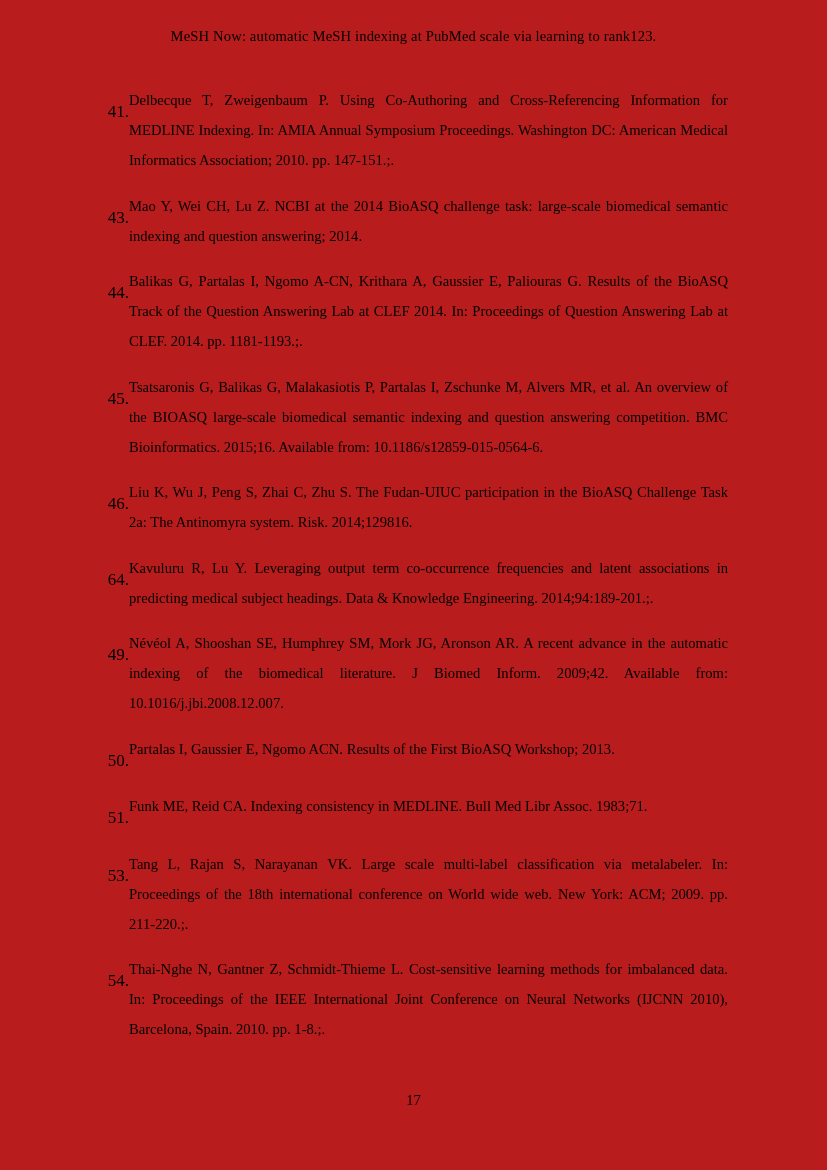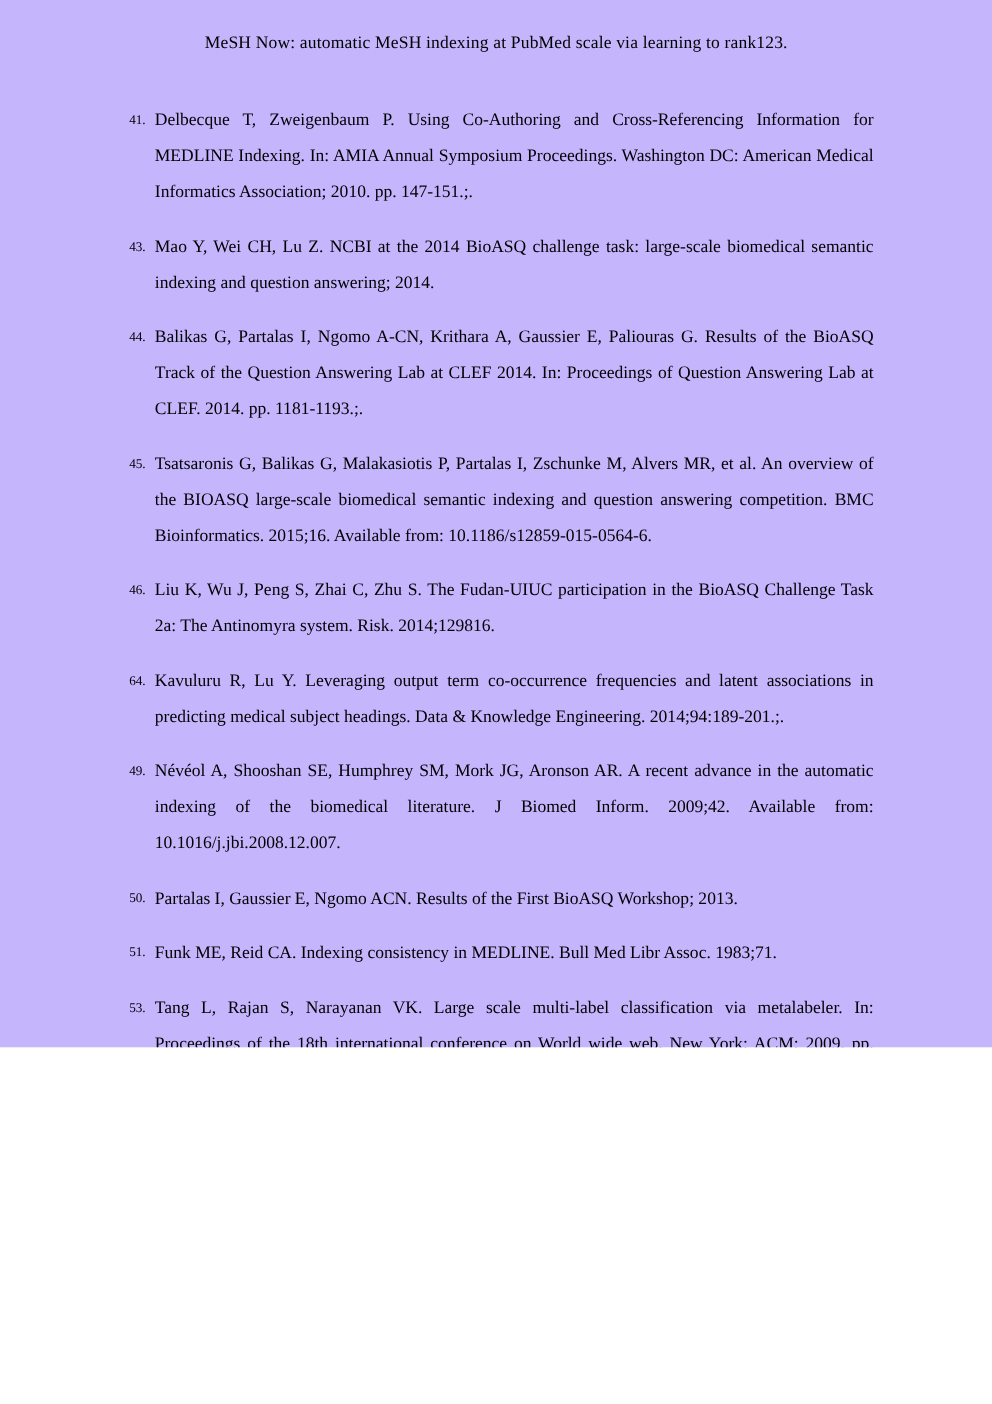--- a/index.html
+++ b/index.html
@@ -7,22 +7,22 @@
     padding: 0;
     background: #ffffff;
   }
   body {
     font-family: "Liberation Serif", "DejaVu Serif", serif;
     color: #000000;
   }
   .page {
     position: relative;
     width: 827px;
-    height: 873px;
-    background: #c4b5fd;
+    height: 1170px;
+    background: #b91c1c;
     overflow: hidden;
     box-sizing: border-box;
   }
   .running-head {
     position: absolute;
     top: 26px;
     left: 100px;
     width: 627px;
     text-align: center;
     font-size: 14.6px;
@@ -36,24 +36,25 @@
     width: 628px;
   }
   .ref-item {
     display: flex;
     align-items: flex-start;
     margin-bottom: 15.5px;
   }
   .ref-num {
     flex: 0 0 auto;
     width: 29px;
-    font-size: 11px;
+    font-size: 17px;
     line-height: 30px;
-    text-align: center;
+    text-align: right;
     white-space: nowrap;
+    margin-top: 12px;
   }
   .ref-text {
     flex: 1 1 auto;
     font-size: 14.6px;
     line-height: 30px;
     text-align: justify;
     text-justify: inter-word;
     hyphens: manual;
   }
   .folio {

